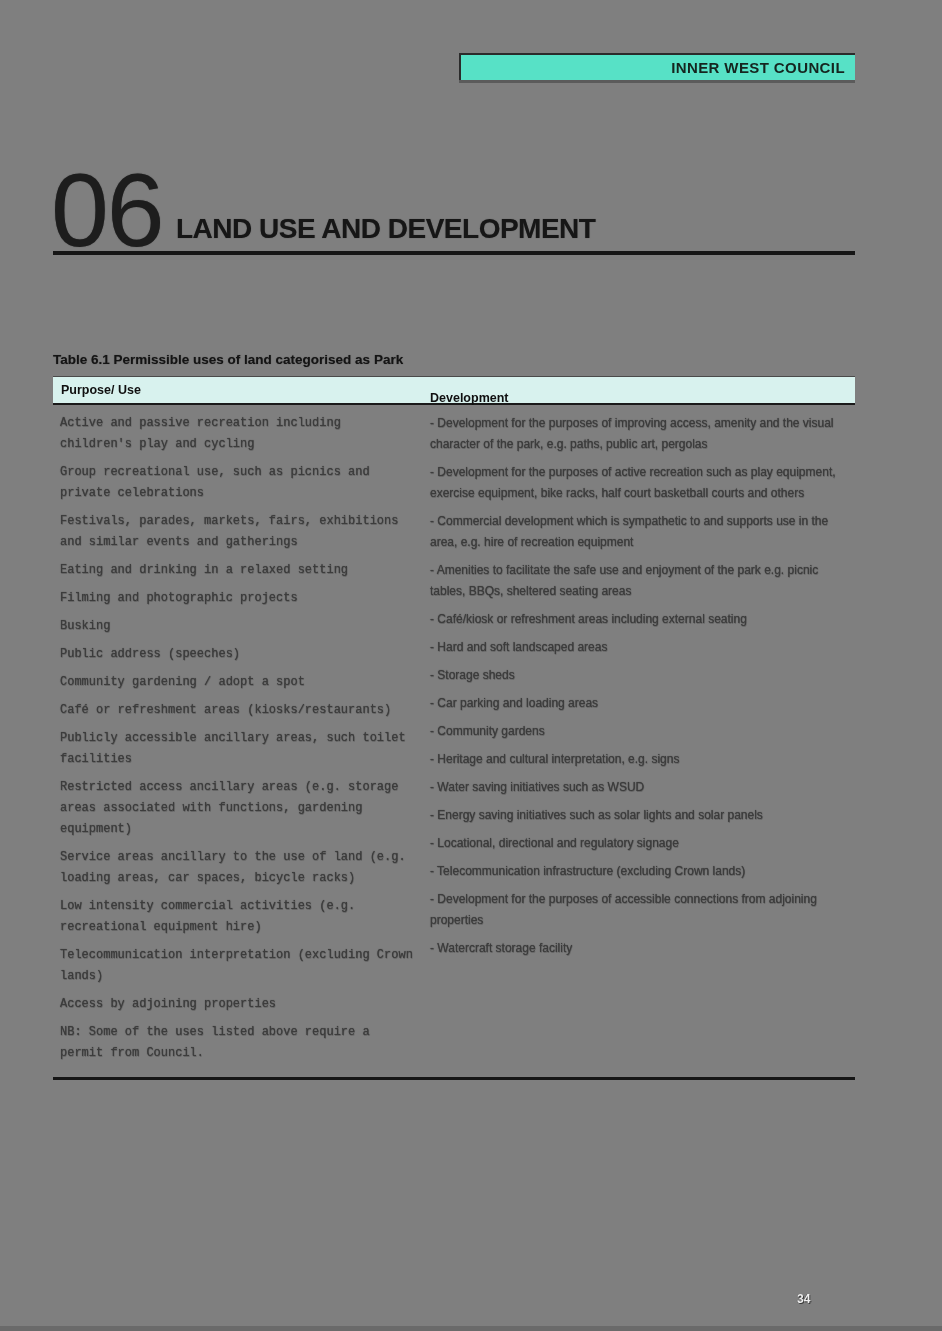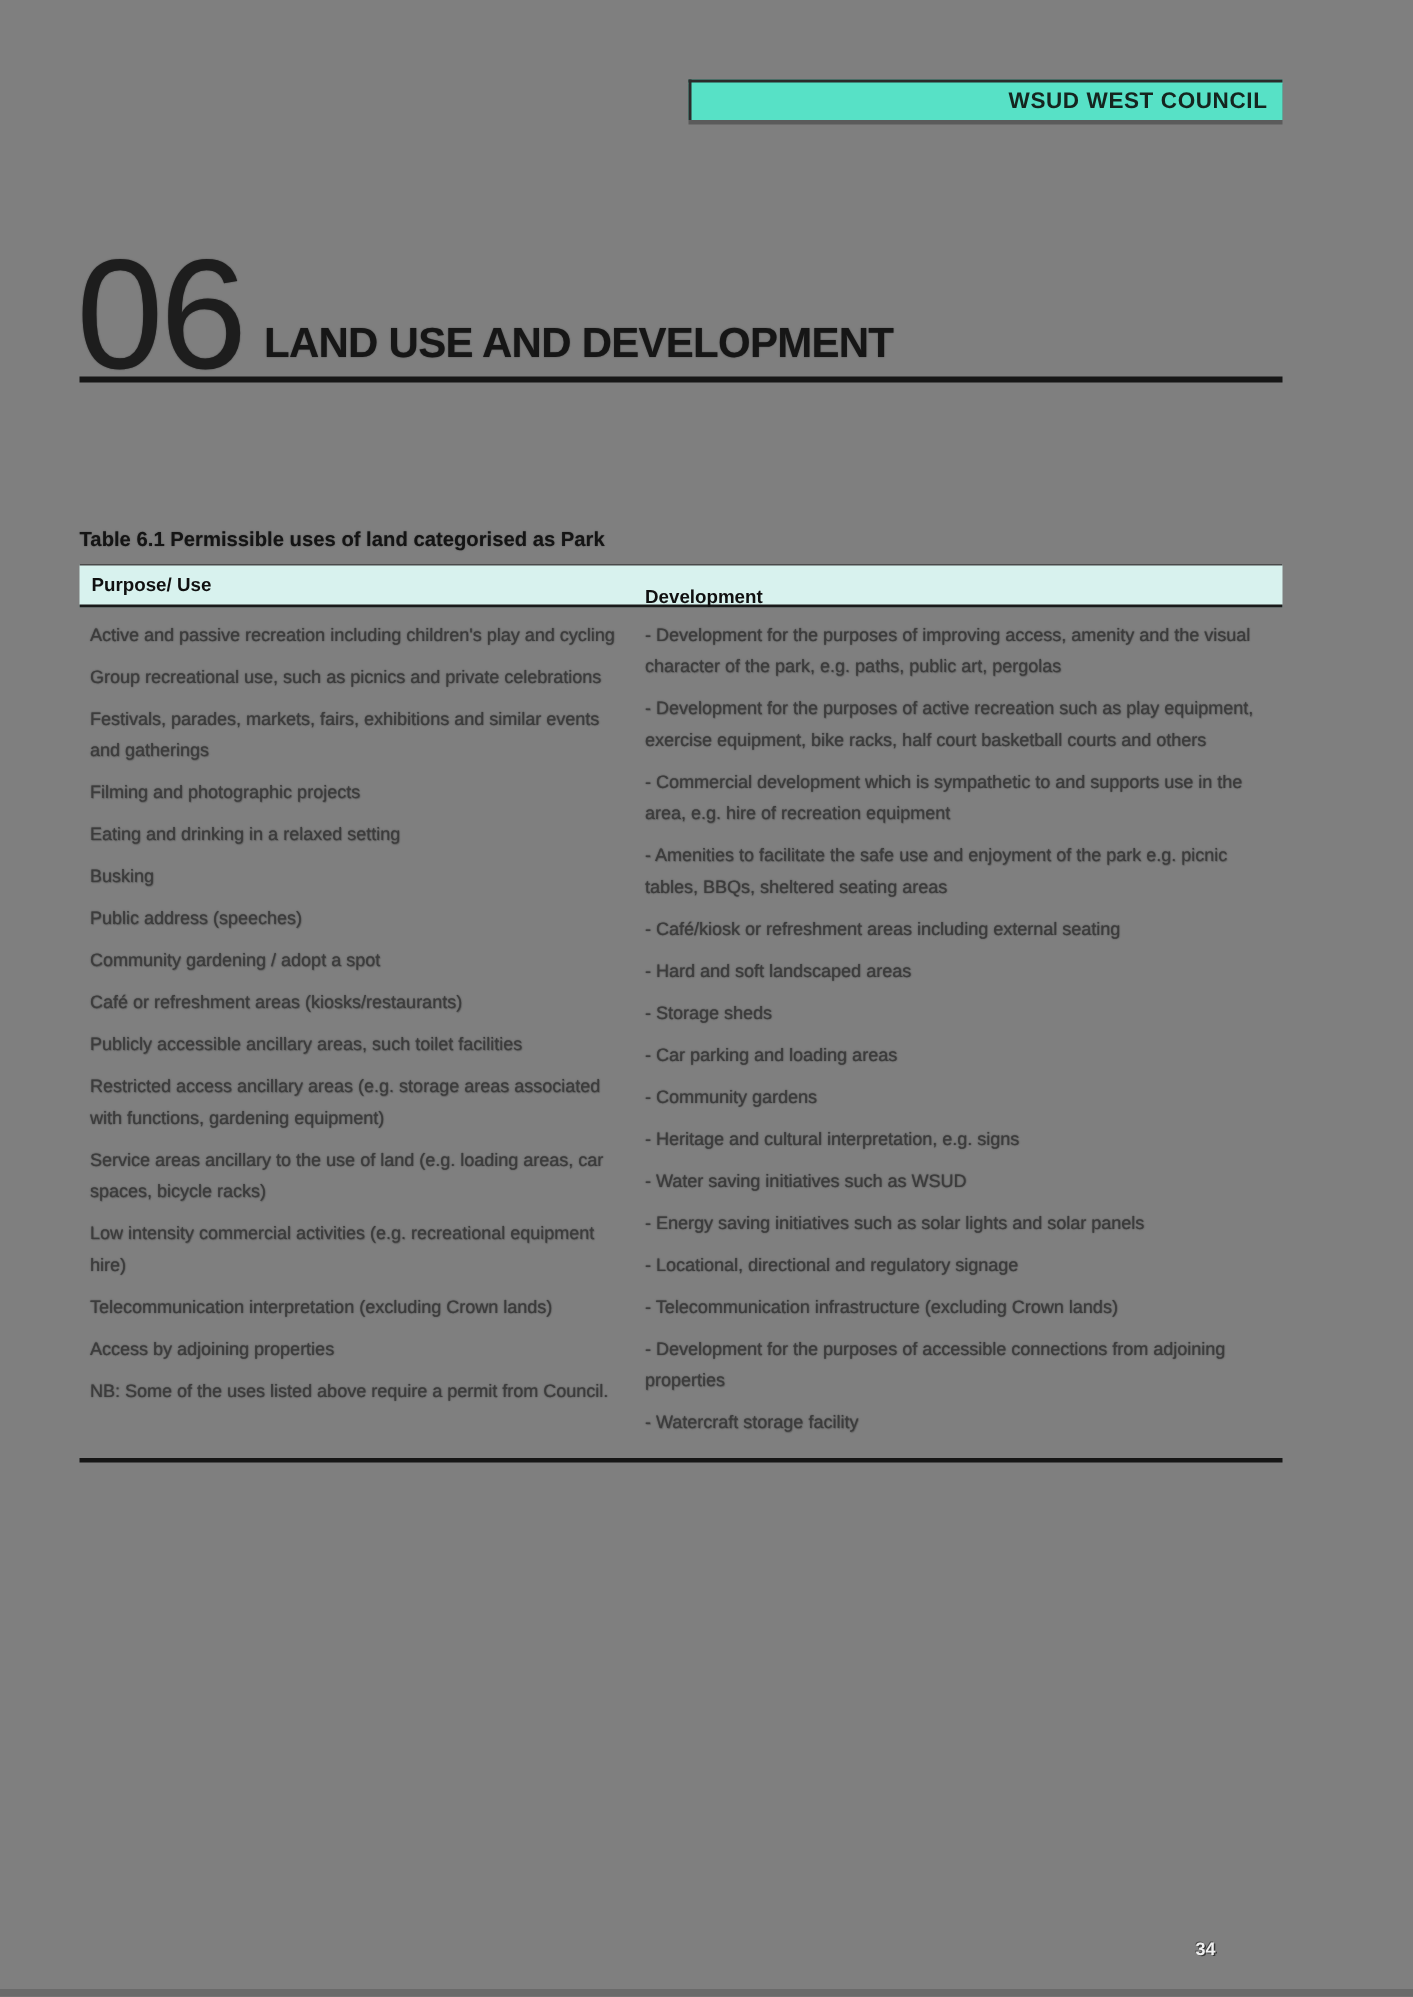--- a/index.html
+++ b/index.html
@@ -62,21 +62,21 @@
     font-size:12.5px;font-weight:700;color:#101010;
     box-sizing:border-box;
   }
   .th-purpose{width:377px;padding-left:8px;}
   .th-development{width:343px;margin-top:16px;}
   .table-body{
     display:flex;
     padding-top:8px;
   }
   .col{box-sizing:border-box;}
-  .col-purpose{width:377px;padding-left:7px;padding-right:14px;}
+  .col-purpose{width:377px;padding-left:7px;padding-right:14px;font-family:Liberation Mono, monospace;}
   .col-development{width:425px;padding-right:4px;}
   .cell{
     margin:0 0 7px 0;
     font-size:12px;line-height:21px;
     color:#3c3c3c;
     text-shadow:0 0 1px rgba(40,40,40,0.75), 0.5px 0.5px 0.5px rgba(90,90,90,0.5);
   }
   .page-number{
     position:absolute;left:797px;top:1292px;
     font-size:12px;font-weight:700;color:#efefef;
@@ -84,42 +84,42 @@
   }
   .bottom-edge{
     position:absolute;left:0;bottom:0;width:942px;height:5px;
     background:#6a6a6a;
   }
 </style>
 </head>
 <body>
 
 <div class="banner">
-  <span class="banner-label">WSUD WEST COUNCIL</span>
+  <span class="banner-label">INNER WEST COUNCIL</span>
 </div>
 
 <div class="chapter-number">06</div>
 <div class="chapter-title">LAND USE AND DEVELOPMENT</div>
 <div class="heading-rule"></div>
 
 <div class="table-wrap">
   <p class="table-caption">Table 6.1 Permissible uses of land categorised as Park</p>
 
   <div class="table-header">
     <div class="th th-purpose">Purpose/ Use</div>
     <div class="th th-development">Development</div>
   </div>
 
   <div class="table-body">
     <div class="col col-purpose">
       <p class="cell">Active and passive recreation including children's play and cycling</p>
       <p class="cell">Group recreational use, such as picnics and private celebrations</p>
       <p class="cell">Festivals, parades, markets, fairs, exhibitions and similar events and gatherings</p>
+      <p class="cell">Eating and drinking in a relaxed setting</p>
       <p class="cell">Filming and photographic projects</p>
-      <p class="cell">Eating and drinking in a relaxed setting</p>
       <p class="cell">Busking</p>
       <p class="cell">Public address (speeches)</p>
       <p class="cell">Community gardening / adopt a spot</p>
       <p class="cell">Café or refreshment areas (kiosks/restaurants)</p>
       <p class="cell">Publicly accessible ancillary areas, such toilet facilities</p>
       <p class="cell">Restricted access ancillary areas (e.g. storage areas associated with functions, gardening equipment)</p>
       <p class="cell">Service areas ancillary to the use of land (e.g. loading areas, car spaces, bicycle racks)</p>
       <p class="cell">Low intensity commercial activities (e.g. recreational equipment hire)</p>
       <p class="cell">Telecommunication interpretation (excluding Crown lands)</p>
       <p class="cell">Access by adjoining properties</p>

